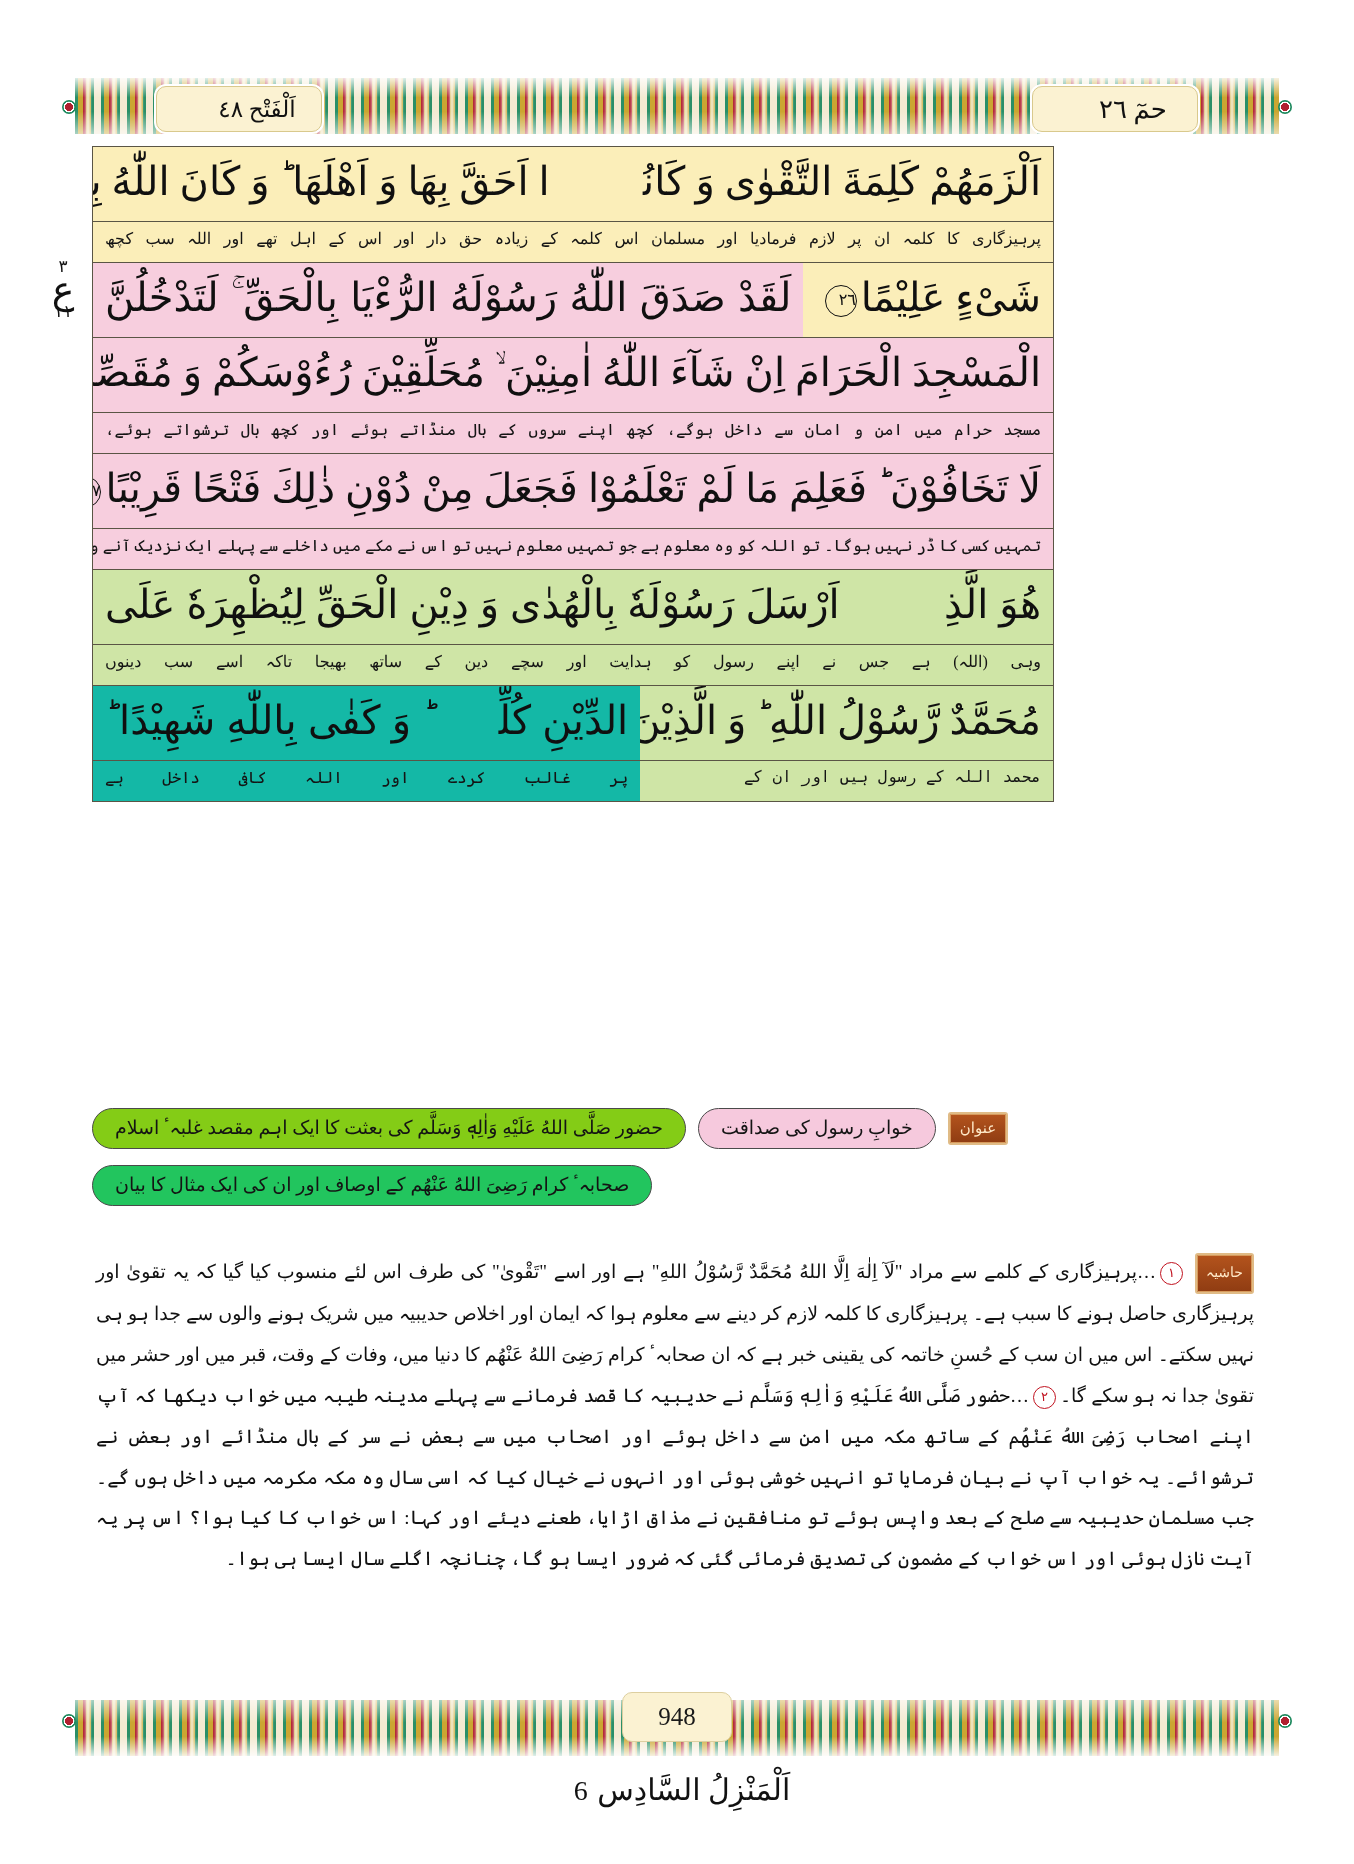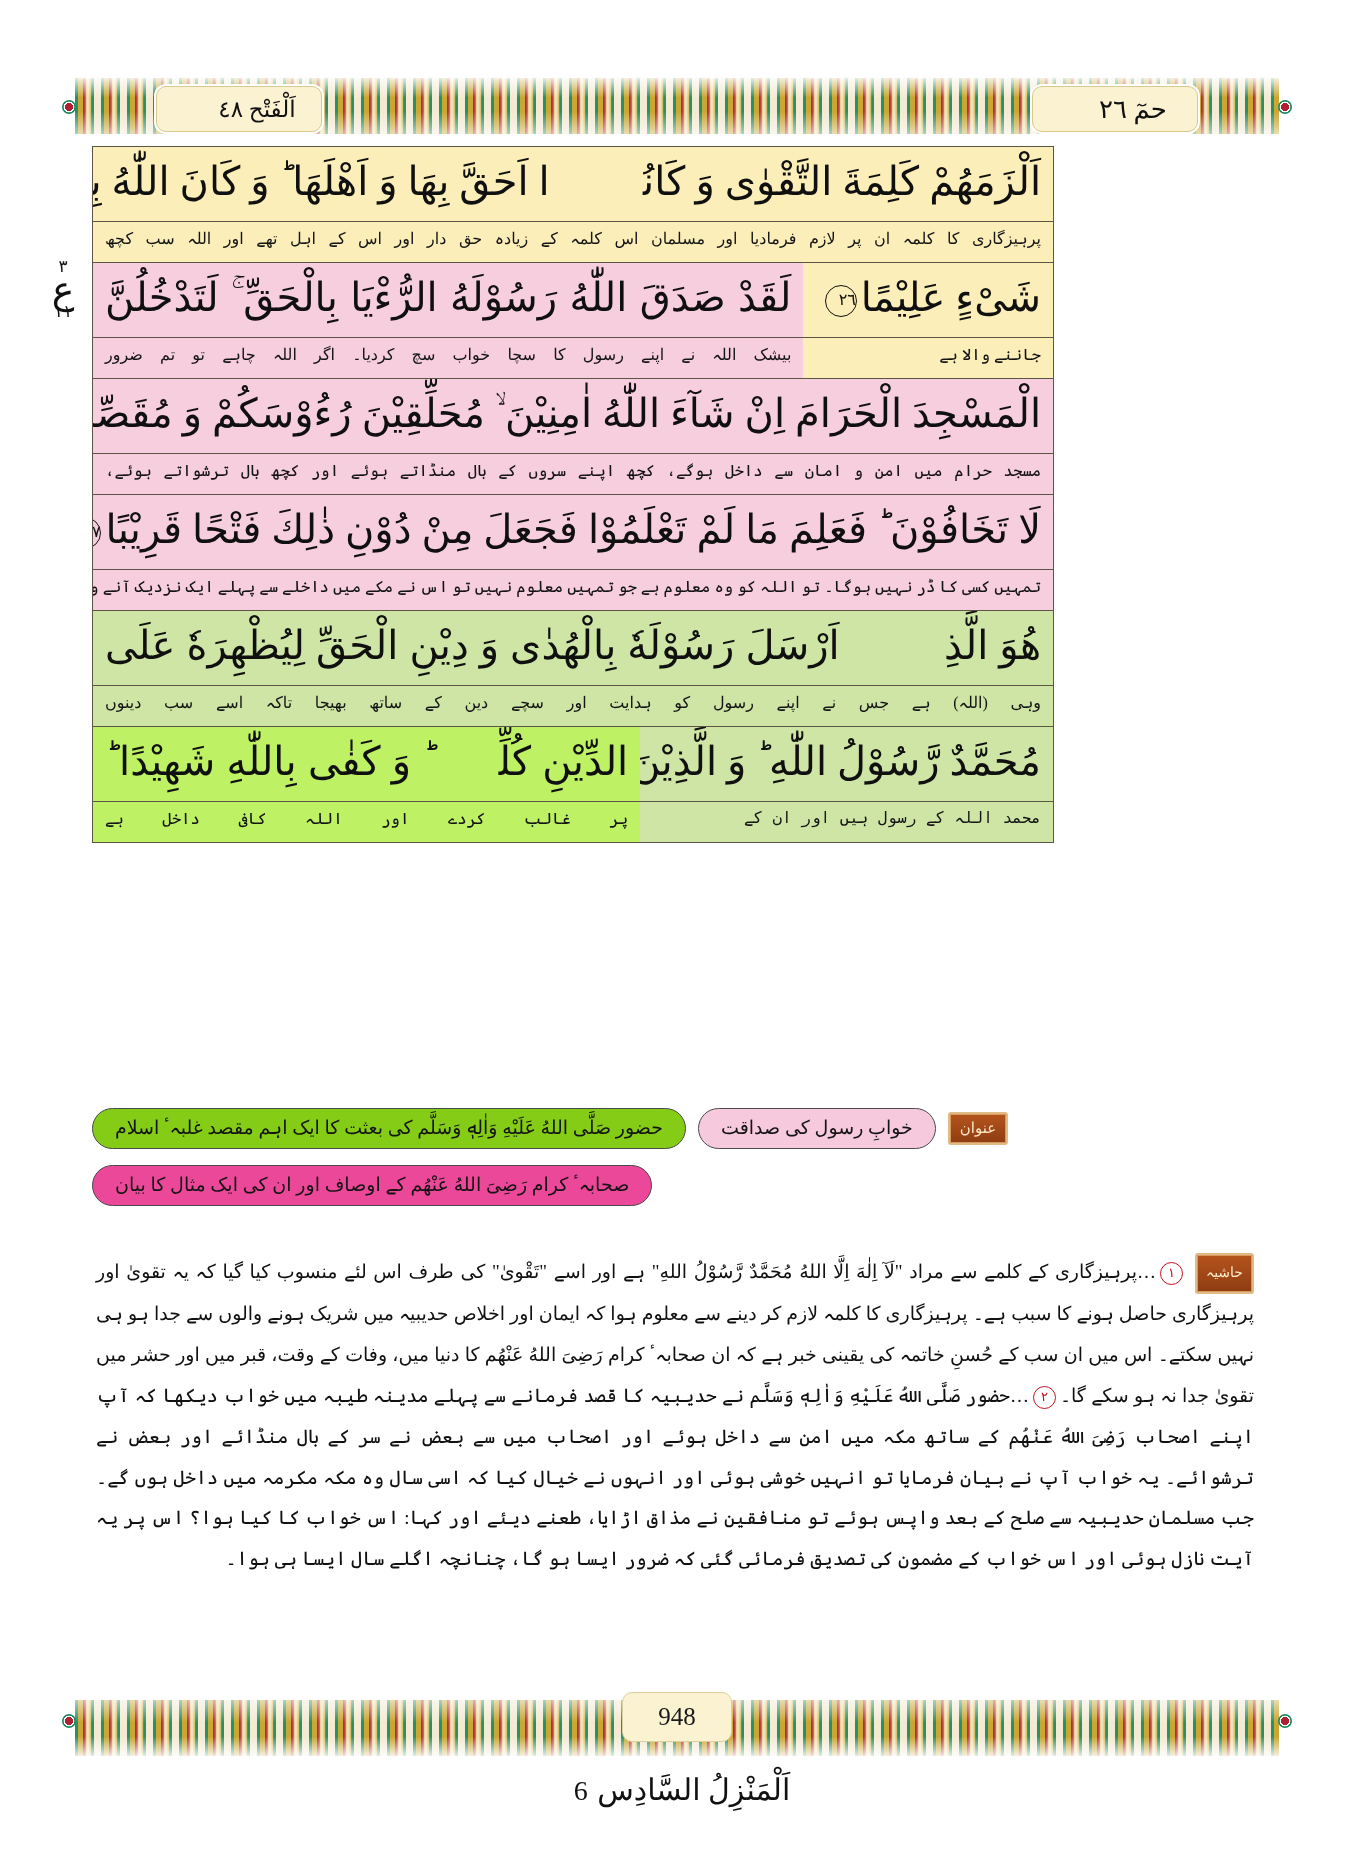--- a/index.html
+++ b/index.html
@@ -73,21 +73,21 @@
   .urdu-line{
     direction:rtl;text-align:justify;text-align-last:justify;
     font-family:"Liberation Serif",serif;
     font-size:16px;line-height:1.5;color:#141414;
     padding:5px 12px 11px 12px;white-space:nowrap;overflow:hidden;
   }
 
   .bg-cream{background:#fbeeb9;}
   .bg-pink{background:#f7cede;}
   .bg-green{background:#cfe5a6;}
-  .bg-lav{background:#bef264;}
+  .bg-lav{background:#14b8a6;}
 
   .vnum{
     display:inline-block;border:1.6px solid #111;border-radius:50%;
     width:30px;height:30px;line-height:28px;text-align:center;
     font-size:16px;vertical-align:6px;margin:0 4px;
   }
 
   
   .split{display:flex;width:100%;}
   .split > div{box-sizing:border-box;}
@@ -102,21 +102,21 @@
     font-family:"Liberation Serif",serif;letter-spacing:.5px;
     box-shadow:inset 0 0 0 1px #d79a5c;
   }
   .pill{
     border:1.4px solid #4a4a4a;border-radius:22px;
     padding:7px 22px 9px 22px;font-size:19px;direction:rtl;
     font-family:"Liberation Serif",serif;color:#141414;white-space:nowrap;
   }
   .pill.pink{background:#f6c9dd;}
   .pill.green{background:#84cc16;}
-  .pill.lav{background:#ec4899;text-align:center;}
+  .pill.lav{background:#22c55e;text-align:center;}
 
   
   .footnote{
     position:absolute;left:96px;top:1252px;width:1158px;
     direction:rtl;text-align:justify;
     font-family:"Liberation Serif",serif;
     font-size:19px;line-height:2.15;color:#111;
   }
   .badge-hashiya{
     display:inline-block;vertical-align:middle;
@@ -177,26 +177,20 @@
 
     <div class="vrow">
       <div class="split" style="width:100%;">
         <div class="bg-pink arabic-line" style="width:74%;">لَقَدْ صَدَقَ اللّٰهُ رَسُوْلَهُ الرُّءْیَا بِالْحَقِّ ۚ لَتَدْخُلُنَّ</div>
         <div class="bg-cream arabic-line" style="width:26%;direction:rtl;text-align-last:right;">
           <span>شَیْءٍ عَلِیْمًا</span><span class="vnum">٢٦</span>
         </div>
       </div>
     </div>
 
-    <div class="vrow">
-      <div class="split" style="width:100%;">
-        <div class="bg-pink urdu-line" style="width:74%;">بیشک اللہ نے اپنے رسول کا سچا خواب سچ کردیا۔ اگر اللہ چاہے تو تم ضرور</div>
-        <div class="bg-cream urdu-line" style="width:26%;text-align-last:right;">جاننے والا ہے</div>
-      </div>
-    </div>
 
     <div class="vrow">
       <div class="vcell bg-pink arabic-line" style="width:100%;">الْمَسْجِدَ الْحَرَامَ اِنْ شَآءَ اللّٰهُ اٰمِنِیْنَ ۙ مُحَلِّقِیْنَ رُءُوْسَكُمْ وَ مُقَصِّرِیْنَ ۙ</div>
     </div>
     <div class="vrow">
       <div class="vcell bg-pink urdu-line" style="width:100%;">مسجد حرام میں امن و امان سے داخل ہوگے، کچھ اپنے سروں کے بال منڈاتے ہوئے اور کچھ بال ترشواتے ہوئے،</div>
     </div>
 
     <div class="vrow">
       <div class="vcell bg-pink arabic-line" style="width:100%;">

